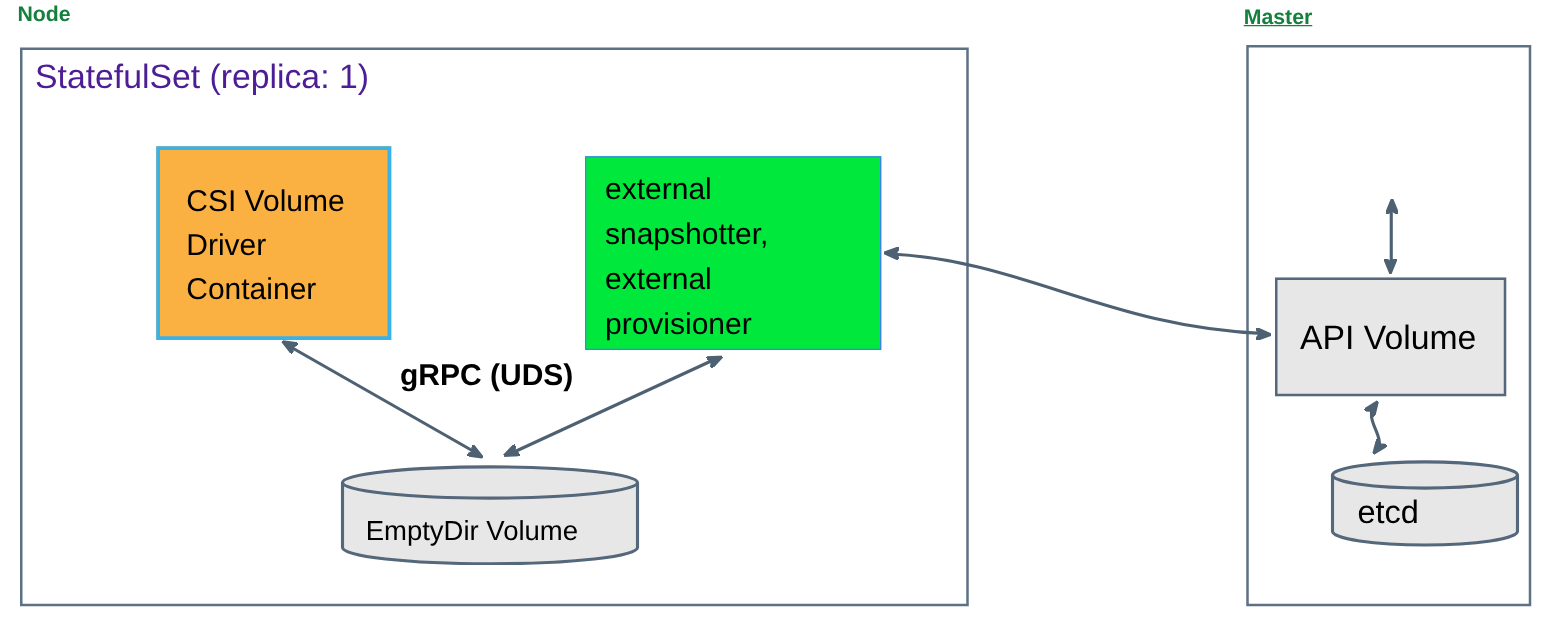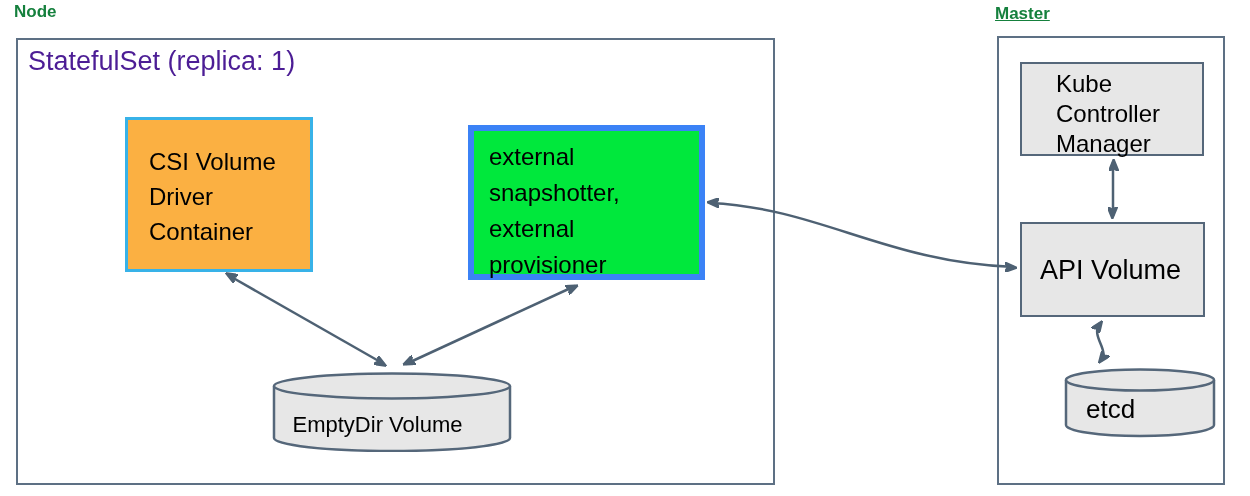--- a/index.html
+++ b/index.html
@@ -39,21 +39,21 @@
     line-height: 35px;
     white-space: pre-line;
   }
   .csi-box {
     background: #fbb042;
     border: 3px solid #38b2e8;
     padding: 24px 0 0 21px;
   }
   .sidecar-box {
     background: #00e83c;
-    border: 6px solid #3b82f6;
+    border: 1px solid #3b82f6;
     padding: 8px 0 0 15px;
     line-height: 36px;
   }
   .grpc-label {
     font-size: 24px;
     font-weight: bold;
     white-space: nowrap;
   }
   .inner-gray-box {
     background: #e7e7e7;
@@ -105,36 +105,34 @@
 
   <div class="abs fill-box csi-box" style="left:125px; top:117px; width:188px; height:155px;">CSI Volume
 Driver
 Container</div>
 
   <div class="abs fill-box sidecar-box" style="left:468px; top:125px; width:237px; height:155px;">external
 snapshotter,
 external
 provisioner</div>
 
+  <div class="abs grpc-label" style="left:320px; top:287px;">gRPC (UDS)</div>
 
   <div class="abs" style="left:272px; top:372px; width:211px; height:80px;">
     <svg class="cyl" width="240" height="80" viewBox="0 0 240 80">
       <path d="M2 14 L2 66 A 118 13 0 0 0 238 66 L238 14" fill="#e7e7e7" stroke="#55677a" stroke-width="2.5"></path>
       <ellipse cx="120" cy="14" rx="118" ry="12.5" fill="#e7e7e7" stroke="#55677a" stroke-width="2.5"></ellipse>
     </svg>
     <div class="cyl-label" style="top:40px;">EmptyDir Volume</div>
   </div>
 
   <div class="abs group-label" style="left:995px; top:4px;text-decoration:underline;">Master</div>
 
   <div class="abs outer-box" style="left:997px; top:36px; width:228px; height:449px;"></div>
 
-  <div class="abs inner-gray-box kcm-box" style="left:1020px; top:62px; width:184px; height:94px;">Kube
-Controller
-Manager</div>
 
   <div class="abs inner-gray-box api-box" style="left:1020px; top:222px; width:185px; height:95px;">API Volume</div>
 
   <div class="abs" style="left:1020px; top:368px; width:152px; height:70px;margin-left:44px;">
     <svg class="cyl" width="152" height="70" viewBox="0 0 152 70">
       <path d="M2 12 L2 57 A 74 11 0 0 0 150 57 L150 12" fill="#e7e7e7" stroke="#55677a" stroke-width="2.5"></path>
       <ellipse cx="76" cy="12" rx="74" ry="10.5" fill="#e7e7e7" stroke="#55677a" stroke-width="2.5"></ellipse>
     </svg>
     <div class="etcd-label" style="top:26px;">etcd</div>
   </div>

